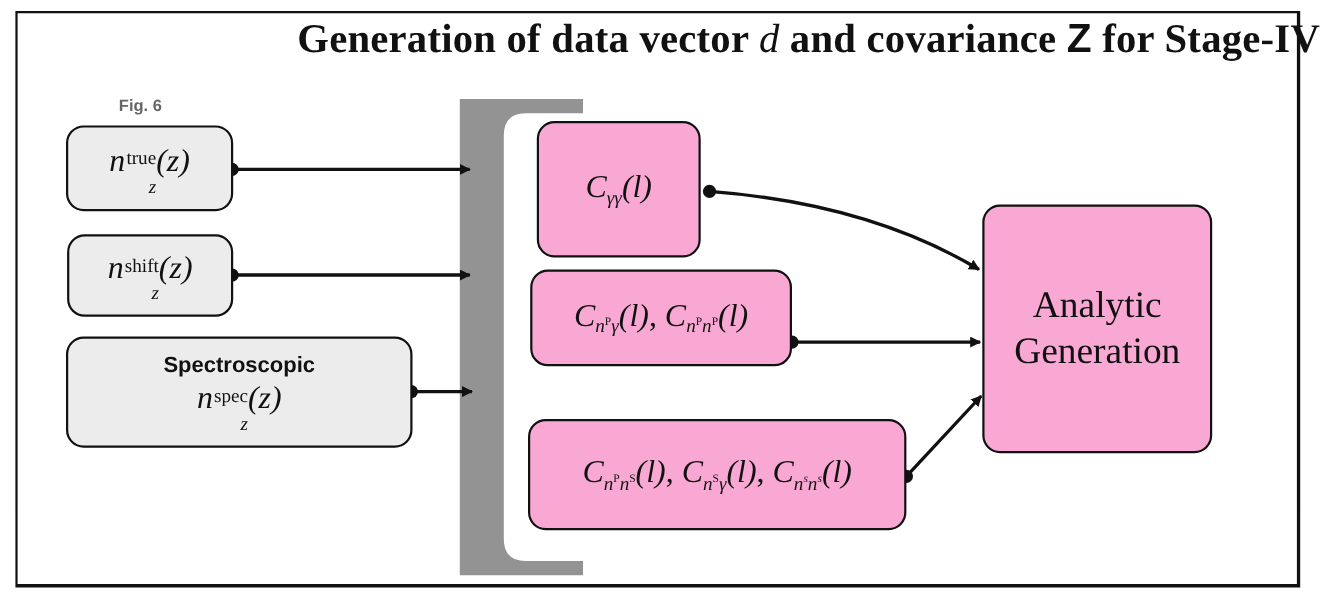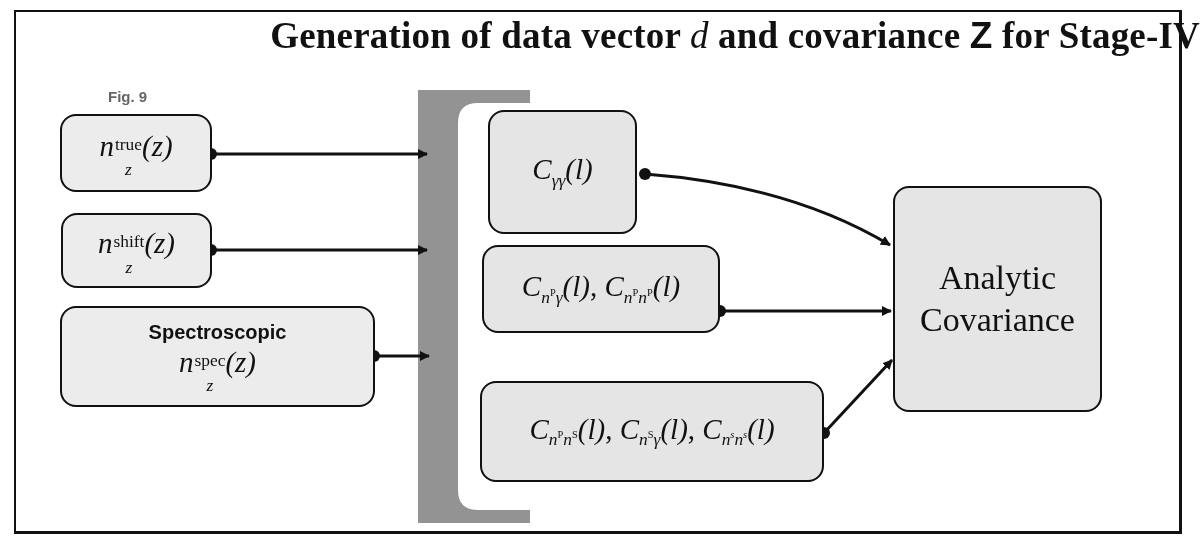--- a/index.html
+++ b/index.html
@@ -4,43 +4,43 @@
 <style>
   html, body { margin:0; padding:0; background:#ffffff; }
   body { width:1200px; height:552px; position:relative; overflow:hidden; font-family:"Liberation Serif", serif; }
   .frame { position:absolute; left:14px; top:10px; width:1168px; height:524px; border:2px solid #111; border-bottom-width:3px; border-right-width:3px; box-sizing:border-box; }
   .title { position:absolute; left:0; top:14px; width:1200px; text-align:right; font-family:"Liberation Serif", serif; font-weight:bold; font-size:37px; color:#111; letter-spacing:0.2px; }
   .title .it { font-style:italic; font-weight:normal; }
   .title .bz { font-family:"Liberation Sans", sans-serif; font-weight:bold; }
   .figref { position:absolute; left:108px; top:88px; font-family:"Liberation Sans", sans-serif; font-weight:bold; font-size:15px; color:#666; }
   .box { position:absolute; box-sizing:border-box; border:2.5px solid #111; border-radius:16px; display:flex; align-items:center; justify-content:center; text-align:center; color:#111; }
   .grey { background:#ececec; }
-  .blue { background:#e5e5e5;justify-content:center; }
+  .blue { background:#f9a8d4;justify-content:center; }
   .math { font-family:"Liberation Serif", serif; font-style:italic; font-size:29px; white-space:nowrap; }
   .math .up { font-style:normal; }
   .math sup, .math sub { font-size:60%; }
   .math sub { font-style:italic; }
   .nz { display:inline-flex; align-items:baseline; }
-  .nz .scripts { display:inline-flex; flex-direction:column; font-size:60%; line-height:1; margin-left:1px; }
+  .nz .scripts { display:inline-flex; flex-direction:column; font-size:60%; line-height:1; margin-left:1px;align-items:flex-end; }
   .nz .scripts .s-up { font-style:normal; position:relative; top:-6px; }
   .nz .scripts .s-dn { font-style:italic; position:relative; top:2px; }
   .spec-label { font-family:"Liberation Sans", sans-serif; font-weight:bold; font-size:20px; font-style:normal; display:block; margin-bottom:2px; }
   .cov-label { font-family:"Liberation Serif", serif; font-size:34px; line-height:42px; }
   svg.overlay { position:absolute; left:0; top:0; }
 </style>
 </head>
 <body>
 
 <div class="frame"></div>
 
 <div class="title">
   <span>Generation of data vector </span><span class="it">d</span><span> and covariance </span><span class="bz">Z</span><span> for Stage-IV</span>
 </div>
 
-<div class="figref">Fig. 9</div>
+<div class="figref">Fig. 6</div>
 
 <svg class="overlay" width="1200" height="552">
   <defs>
     <marker id="ah" markerWidth="10" markerHeight="10" refX="9" refY="5" orient="auto" markerUnits="userSpaceOnUse">
       <path d="M0,0 L10,5 L0,10 z" fill="#111"></path>
     </marker>
   </defs>
 
   <path d="M418,90 H530 V103 H478 Q458,103 458,123 V490 Q458,510 478,510 H530 V523 H418 Z" fill="#939393"></path>
 
@@ -112,14 +112,14 @@
 <div class="box blue" style="left:482px; top:245px; width:238px; height:88px;">
   <span class="math"><span>C</span><sub><span>n</span><sup class="up">P</sup><span>γ</span></sub><span>(l)</span><span class="up">, </span><span>C</span><sub><span>n</span><sup class="up">P</sup><span>n</span><sup class="up">P</sup></sub><span>(l)</span></span>
 </div>
 
 <div class="box blue" style="left:480px; top:381px; width:344px; height:101px;">
   <span class="math"><span>C</span><sub><span>n</span><sup class="up">P</sup><span>n</span><sup class="up">S</sup></sub><span>(l)</span><span class="up">, </span><span>C</span><sub><span>n</span><sup class="up">S</sup><span>γ</span></sub><span>(l)</span><span class="up">, </span><span>C</span><sub><span>n</span><sup>s</sup><span>n</span><sup>s</sup></sub><span>(l)</span></span>
 </div>
 
 <div class="box blue" style="left:893px; top:186px; width:209px; height:226px; flex-direction:column;">
   <span class="cov-label">Analytic</span>
-  <span class="cov-label">Covariance</span>
+  <span class="cov-label">Generation</span>
 </div>
 
 </body></html>

